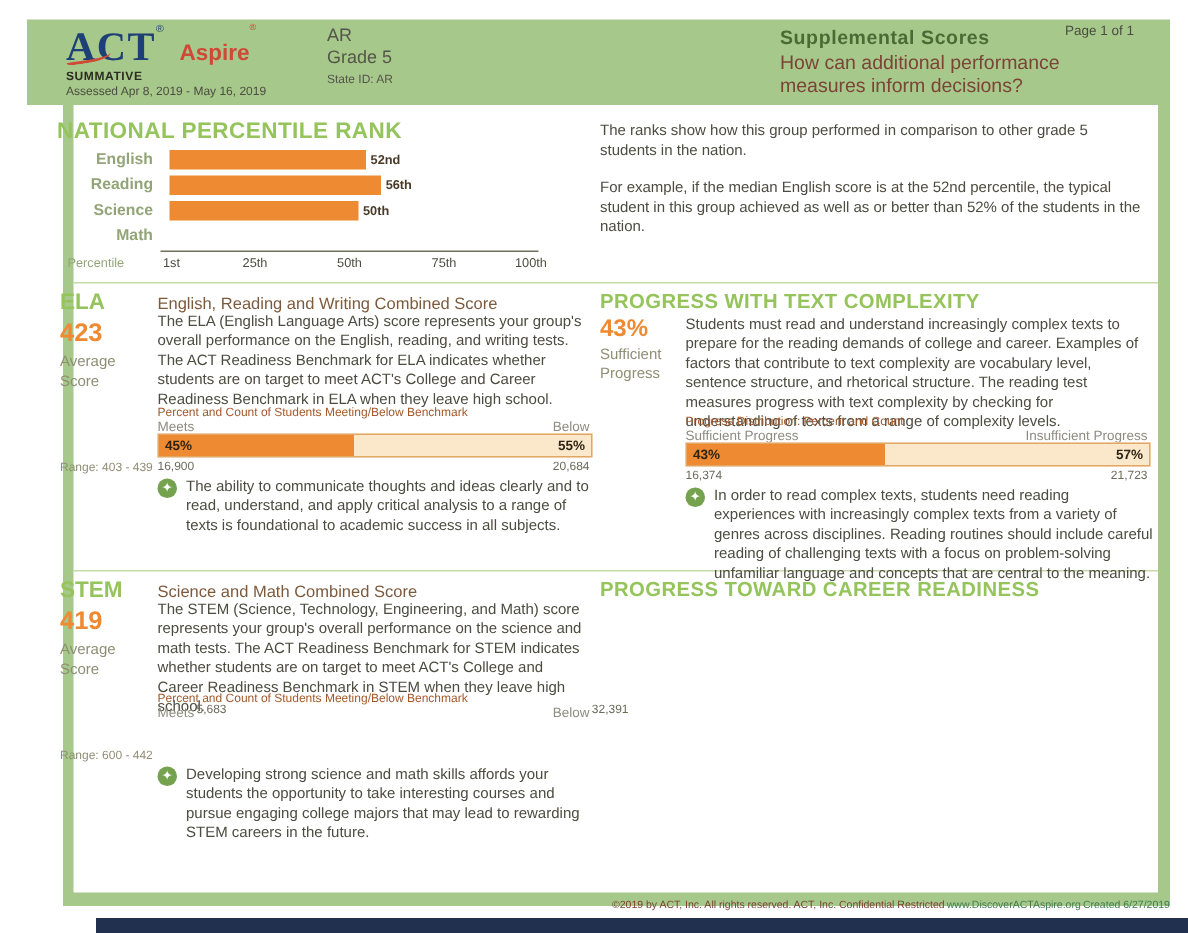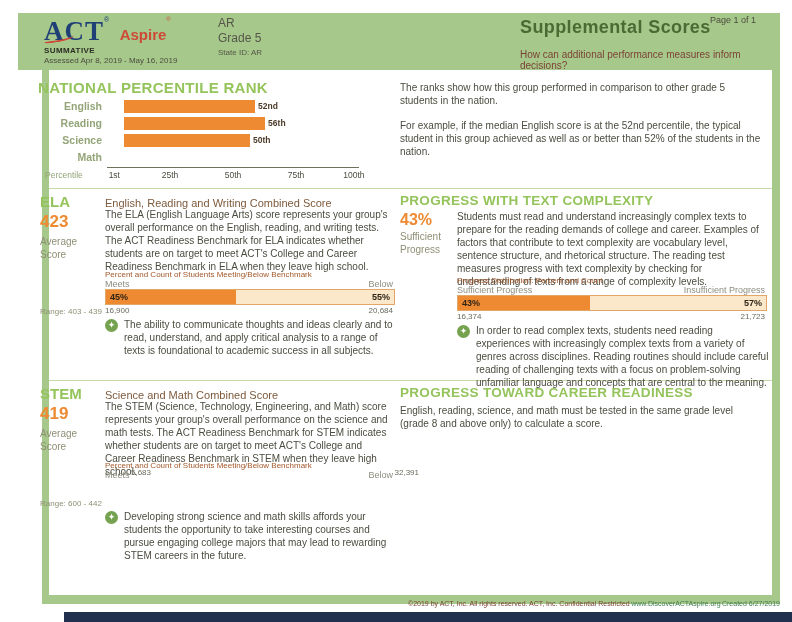--- a/index.html
+++ b/index.html
@@ -21,22 +21,22 @@
   .logo .act-reg{font-size:7px;color:#1f3f77;vertical-align:top;}
   .logo .aspire{font-size:15px;font-weight:bold;color:#cf4937;margin-left:6px;}
   .logo .aspire-reg{font-size:6px;color:#cf4937;vertical-align:top;}
   .swoosh{position:absolute;left:0px;top:18px;width:30px;height:6px;
           border-bottom:2px solid #cf4937;border-radius:0 0 60% 20%;transform:rotate(-8deg);}
   .summative{position:absolute;left:44px;top:46px;font-size:8px;font-weight:bold;color:#2c2c24;letter-spacing:.4px;}
   .assessed{position:absolute;left:44px;top:56px;font-size:8px;color:#4c4c40;}
   .org-block{position:absolute;left:218px;top:16px;line-height:1.25;}
   .org-line{font-size:12px;color:#55554a;}
   .org-small{font-size:8px;color:#55554a;margin-top:2px;}
-  .report-title{position:absolute;left:520px;top:17px;font-size:18px;font-weight:bold;color:#4b6b35;letter-spacing:.4px;}
-  .report-subtitle{position:absolute;left:520px;top:34px;width:235px;font-size:10px;color:#7c4337;margin-top:15px;}
+  .report-title{position:absolute;left:520px;top:17px;font-size:13px;font-weight:bold;color:#4b6b35;letter-spacing:.4px;}
+  .report-subtitle{position:absolute;left:520px;top:34px;width:235px;font-size:13px;color:#7c4337;}
   .page-num{position:absolute;left:710px;top:15px;font-size:9px;color:#4c4c40;}
 
   
   .sec-title{position:absolute;font-weight:bold;color:#95c45c;letter-spacing:.3px;text-align:center;}
   .npr-title{left:38px;top:79px;font-size:15px;}
   .tc-title{left:400px;top:193px;font-size:13.5px;}
   .career-title{left:400px;top:385px;font-size:13.5px;}
   .sec-name{position:absolute;font-size:15px;font-weight:bold;color:#95c45c;}
   .ela-name{left:40px;top:193px;} .stem-name{left:40px;top:385px;}
   .sec-score{position:absolute;font-size:17px;font-weight:bold;color:#ee8a31;}
@@ -44,21 +44,21 @@
   .sec-avg{position:absolute;width:58px;font-size:10px;color:#8f8f75;line-height:1.25;}
   .ela-avg{left:40px;top:236px;} .stem-avg{left:40px;top:428px;}
   .sec-range{position:absolute;font-size:8px;color:#8f8f75;margin-top:44px;}
   .ela-range{left:40px;top:263px;} .stem-range{left:40px;top:455px;}
   .tc-pct{position:absolute;left:400px;top:211px;font-size:16px;font-weight:bold;color:#ee8a31;}
   .tc-pct-label{position:absolute;left:400px;top:231px;width:56px;font-size:10px;color:#8f8f75;line-height:1.25;}
 
   
   .npr-chart{position:absolute;left:38px;top:99px;width:345px;}
   .npr-row{display:flex;align-items:center;height:14px;margin-bottom:3px;}
-  .npr-label{width:64px;text-align:right;padding-right:22px;font-size:10.5px;font-weight:bold;color:#93a578;}
+  .npr-label{width:64px;text-align:right;padding-right:11px;font-size:10.5px;font-weight:bold;color:#93a578;}
   .npr-track{position:relative;width:252px;height:13px;display:flex;align-items:center;}
   .npr-bar{height:13px;background:#ee8a31;}
   .npr-val{margin-left:3px;font-size:8.5px;font-weight:bold;color:#4a3a28;white-space:nowrap;}
   .npr-axis{position:relative;margin-left:69px;width:252px;border-top:1px solid #70705c;height:12px;margin-top:2px;}
   .npr-tick{position:absolute;top:2px;font-size:8.5px;color:#4c4c40;transform:translateX(-50%);}
   .t0{left:2%;transform:translateX(-30%);} .t1{left:25%;} .t2{left:50%;} .t3{left:75%;} .t4{left:98%;}
   .npr-axis-label{position:absolute;left:-62px;top:2px;font-size:8.5px;color:#93a578;}
   .npr-desc{position:absolute;left:400px;top:81px;width:364px;font-size:10px;line-height:1.33;}
   .npr-desc p{margin:0 0 11px 0;}
 
@@ -227,21 +227,20 @@
   <div class="bar-counts stem-counts">
     <span>5,683</span>
     <span>32,391</span>
   </div>
   <div class="note stem-note">
     <span class="note-icon">✦</span>
     <span class="note-text">Developing strong science and math skills affords your students the opportunity to take interesting courses and pursue engaging college majors that may lead to rewarding STEM careers in the future.</span>
   </div>
 
   <div class="sec-title career-title">PROGRESS TOWARD CAREER READINESS</div>
-  <div class="career-desc">English, reading, science, and math must be tested in the same grade level (grade 8 and above only) to calculate a score.</div>
 
   <div class="footer">
     <span class="f-maroon">©2019 by ACT, Inc. All rights reserved.</span>
     <span class="f-maroon">ACT, Inc. Confidential Restricted</span>
     <span class="f-green">www.DiscoverACTAspire.org</span>
     <span class="f-green">Created 6/27/2019</span>
   </div>
 
 </div>
 

